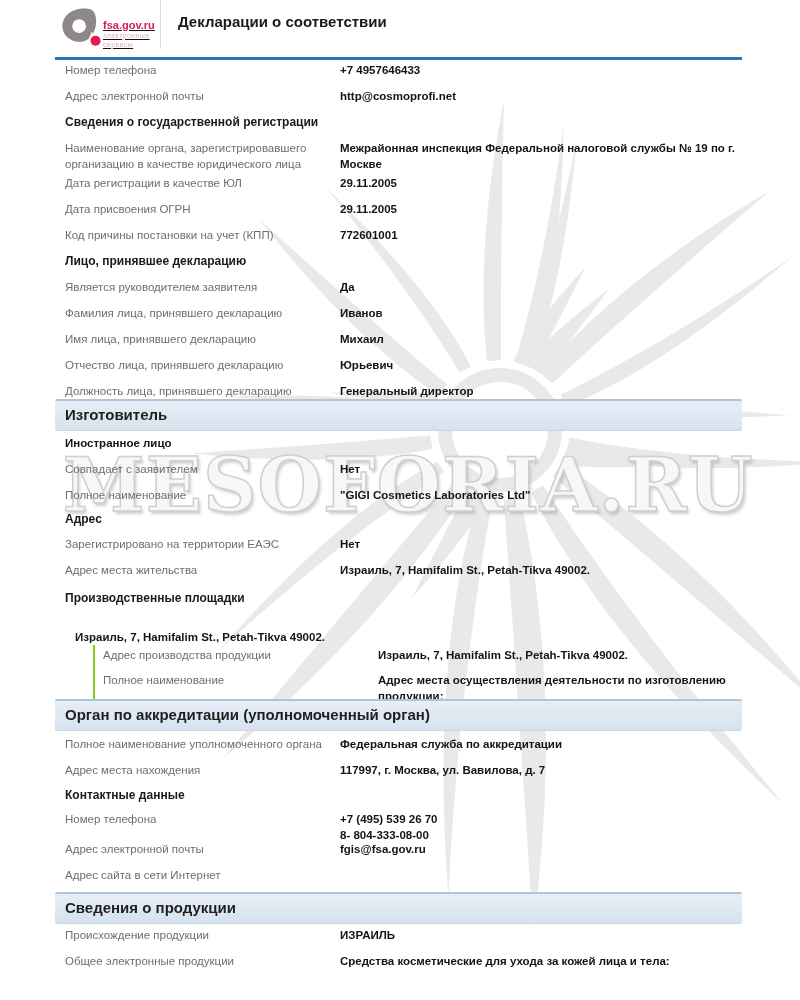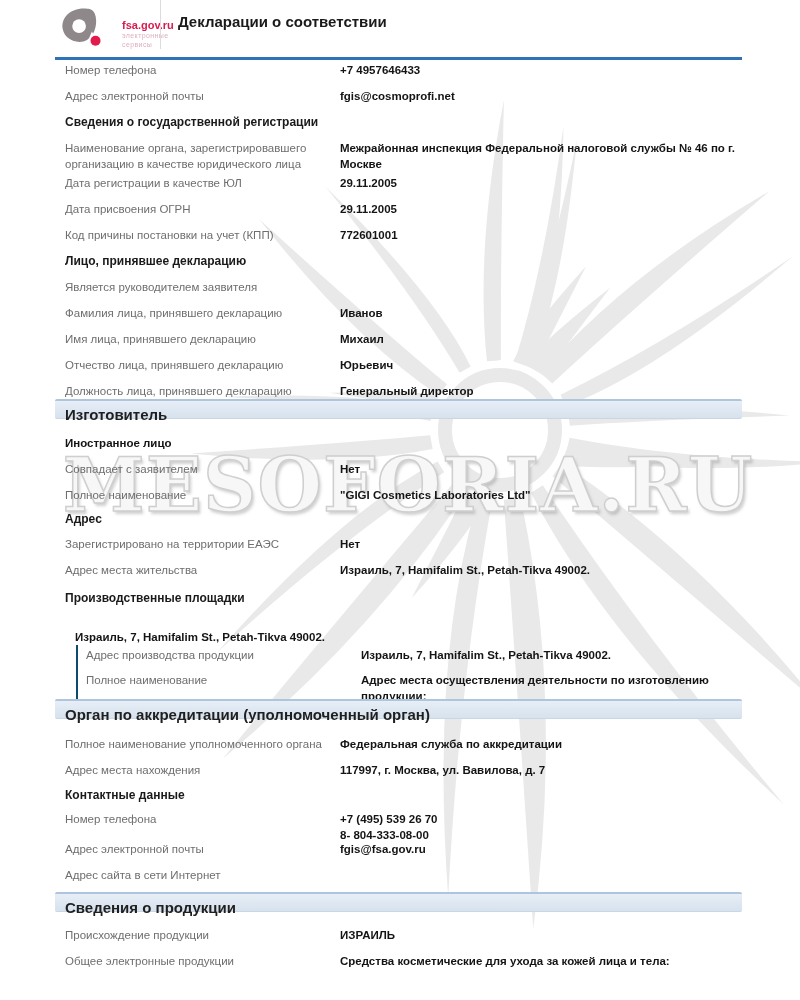--- a/index.html
+++ b/index.html
@@ -15,49 +15,49 @@
     font-family:"DejaVu Serif", serif; font-size:74px; line-height:1;
     text-align:center; letter-spacing:1px; font-weight:bold;
     color:#f7f7f7; -webkit-text-stroke:1.5px #cfcfcf;
     text-shadow:2px 3px 3px rgba(120,120,120,0.35);
     pointer-events:none; white-space:nowrap;
   }
   
   .header { position:absolute; left:0; top:0; width:800px; height:56px; z-index:2; background:transparent; }
   .logo-box { position:absolute; left:57px; top:4px; width:100px; height:46px; display:flex; align-items:center; }
   .logo-mark { width:46px; height:42px; flex-shrink:0; }
-  .logo-texts { margin-left:19px; margin-top:14px; }
+  .logo-texts { margin-left:0; margin-top:14px;text-decoration:underline; }
   .logo-brand { font-size:11px; font-weight:bold; color:#d81b4f; line-height:11px; }
   .logo-sub { font-size:7px; color:#dfaebc; line-height:9px; letter-spacing:0.4px; }
   .header-divider { position:absolute; left:160px; top:0; width:1px; height:49px; background:#dcdcdc; }
   .page-title { position:absolute; left:178px; top:13px; font-size:15px; font-weight:bold; color:#1a1a1a; }
   .top-rule { position:absolute; left:55px; top:57px; width:687px; height:3px; background:#2e74b5; z-index:2; }
   
   .row, .subhead, .band, .site-title, .nested-block, .footer {
     position:absolute; left:55px; width:687px; z-index:2;
   }
   .row { display:flex; padding-left:10px;justify-content:space-between; }
   .row .lbl {
     width:275px; flex-shrink:0; padding-right:12px;
     font-size:11.5px; line-height:16px; color:#6e6e6e;
   }
   .row .val {
     flex:1; font-size:11.5px; line-height:16px; font-weight:bold; color:#141414;
     white-space:pre-line;
   }
   .subhead { padding-left:10px; font-size:12px; font-weight:bold; color:#1a1a1a; line-height:16px; }
   .band {
-    height:20px; padding:5px 10px 0 10px;
+    height:32px; padding:5px 10px 0 10px;
     background:linear-gradient(180deg,#e7eef6 0%,#d7e2ee 100%);
     border-top:2px solid #aec6dd; border-bottom:1px solid #c9d7e5;
     border-radius:2px;
     font-size:15px; font-weight:bold; color:#1f1f1f;
   }
   .site-title { left:75px; width:667px; font-size:11.5px; line-height:16px; font-weight:bold; color:#141414; }
-  .nested-block { left:76px; width:667px; border-left:2px solid #0c4a6e; padding:2px 0 2px 8px; }
+  .nested-block { left:93px; width:667px; border-left:2px solid #84cc16; padding:2px 0 2px 8px; }
   .nested-block .nrow { display:flex; margin-bottom:9px; }
   .nested-block .nrow:last-child { margin-bottom:0; }
   .nested-block .lbl { width:275px; flex-shrink:0; padding-right:12px; font-size:11.5px; line-height:16px; color:#6e6e6e; }
   .nested-block .val { flex:1; font-size:11.5px; line-height:16px; font-weight:bold; color:#141414; }
   .footer { top:977px; display:flex; justify-content:space-between; font-size:11.5px; color:#111;margin-top:44px; }
 </style>
 </head>
 <body>
 
 <div class="page">
@@ -107,44 +107,45 @@
     <div class="page-title">Декларации о соответствии</div>
   </div>
   <div class="top-rule"></div>
 
   <div class="row" style="top:62px">
     <span class="lbl">Номер телефона</span>
     <span class="val">+7 4957646433</span>
   </div>
   <div class="row" style="top:88px">
     <span class="lbl">Адрес электронной почты</span>
-    <span class="val">fgis@cosmoprofi.net</span>
+    <span class="val">http@cosmoprofi.net</span>
   </div>
 
   <div class="subhead" style="top:114px">Сведения о государственной регистрации</div>
   <div class="row" style="top:140px">
     <span class="lbl">Наименование органа, зарегистрировавшего организацию в качестве юридического лица</span>
-    <span class="val">Межрайонная инспекция Федеральной налоговой службы № 46 по г. Москве</span>
+    <span class="val">Межрайонная инспекция Федеральной налоговой службы № 19 по г. Москве</span>
   </div>
   <div class="row" style="top:175px">
     <span class="lbl">Дата регистрации в качестве ЮЛ</span>
     <span class="val">29.11.2005</span>
   </div>
   <div class="row" style="top:201px">
     <span class="lbl">Дата присвоения ОГРН</span>
     <span class="val">29.11.2005</span>
   </div>
   <div class="row" style="top:227px">
     <span class="lbl">Код причины постановки на учет (КПП)</span>
     <span class="val">772601001</span>
   </div>
 
   <div class="subhead" style="top:253px">Лицо, принявшее декларацию</div>
   <div class="row" style="top:279px">
     <span class="lbl">Является руководителем заявителя</span>
+    <span class="val">Да</span>
   </div>
   <div class="row" style="top:305px">
     <span class="lbl">Фамилия лица, принявшего декларацию</span>
     <span class="val">Иванов</span>
   </div>
   <div class="row" style="top:331px">
     <span class="lbl">Имя лица, принявшего декларацию</span>
     <span class="val">Михаил</span>
   </div>
   <div class="row" style="top:357px">

